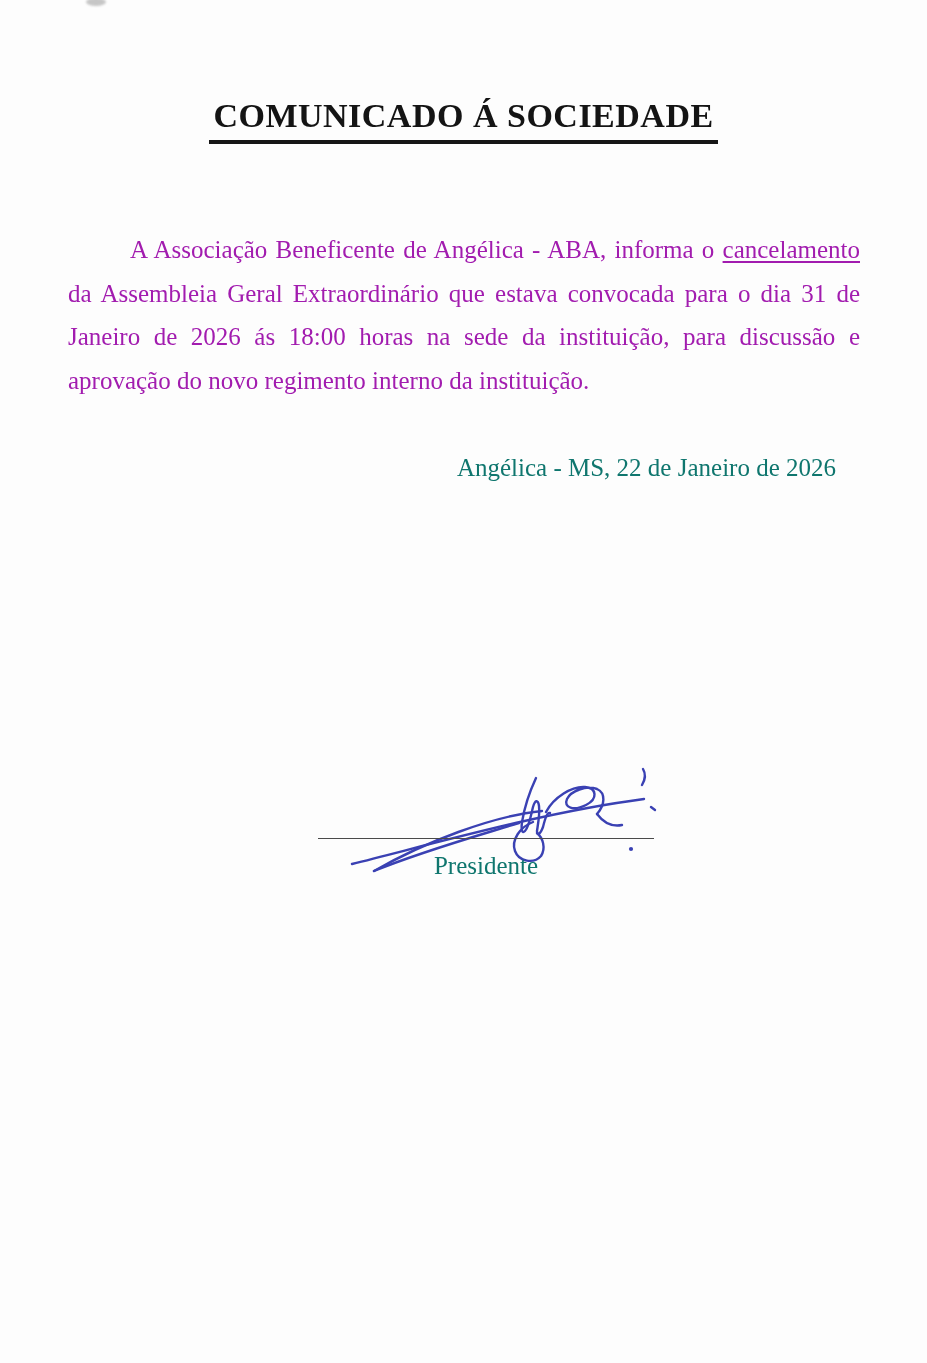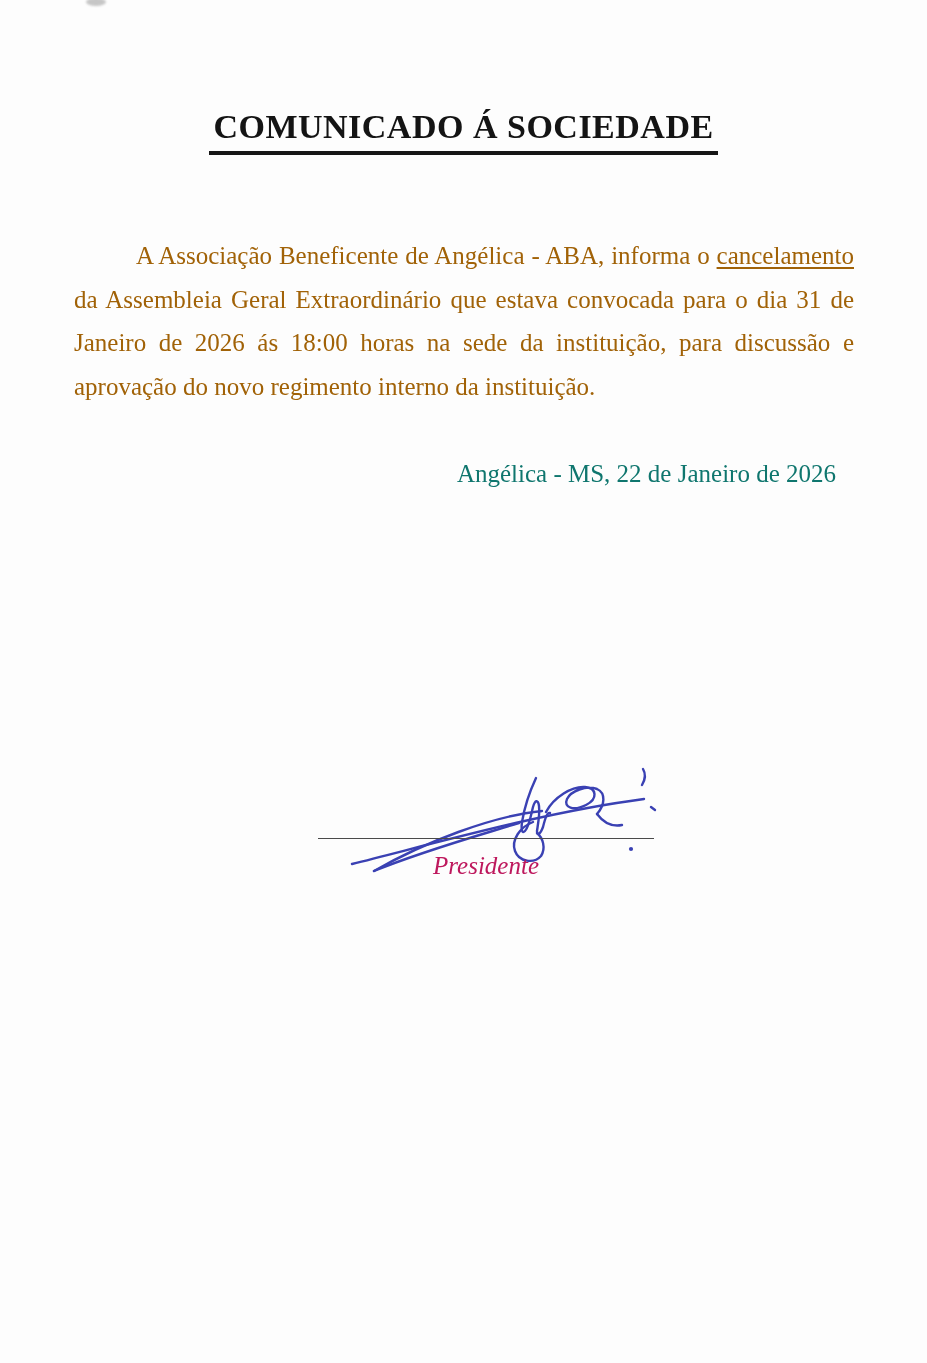--- a/index.html
+++ b/index.html
@@ -21,21 +21,21 @@
     width: 20px;
     height: 8px;
     background: #9a9a9a;
     border-radius: 50%;
     filter: blur(1.2px);
     opacity: 0.55;
   }
 
   .title {
     position: absolute;
-    top: 108px;
+    top: 97px;
     left: 0;
     width: 100%;
     text-align: center;
     margin: 0;
     font-size: 34px;
     font-weight: bold;
     letter-spacing: 0.5px;
     color: #141414;
   }
   .title-text {
@@ -44,26 +44,26 @@
     padding: 0 4px 5px 4px;
   }
 
   .content {
     position: absolute;
     left: 68px;
     top: 228px;
     width: 792px;
   }
   .par {
-    margin: 6px;
+    margin: 0;
     font-size: 25px;
     line-height: 43.5px;
     text-align: justify;
     text-indent: 62px;
-    color: #a16207;
+    color: #a21caf;
   }
   .u { text-decoration: underline; text-underline-offset: 3px; }
 
   .dateline {
     margin: 44px 0 0 0;
     font-size: 25px;
     line-height: 43.5px;
     text-align: right;
     padding-right: 24px;
     text-indent: 0;
@@ -94,22 +94,21 @@
     margin-top: 13px;
     font-size: 25px;
     line-height: 30px;
     color: #1b1b1b;
     white-space: nowrap;
   }
   .sig-role {
     margin-top: 12px;
     font-size: 25px;
     line-height: 30px;
-    color: #be185d;
-    font-style: italic;
+    color: #0f766e;
   }
 </style>
 </head>
 <body>
 
 <div class="scan-smudge"></div>
 
 <h1 class="title"><span class="title-text">COMUNICADO Á SOCIEDADE</span></h1>
 
 <main class="content">

